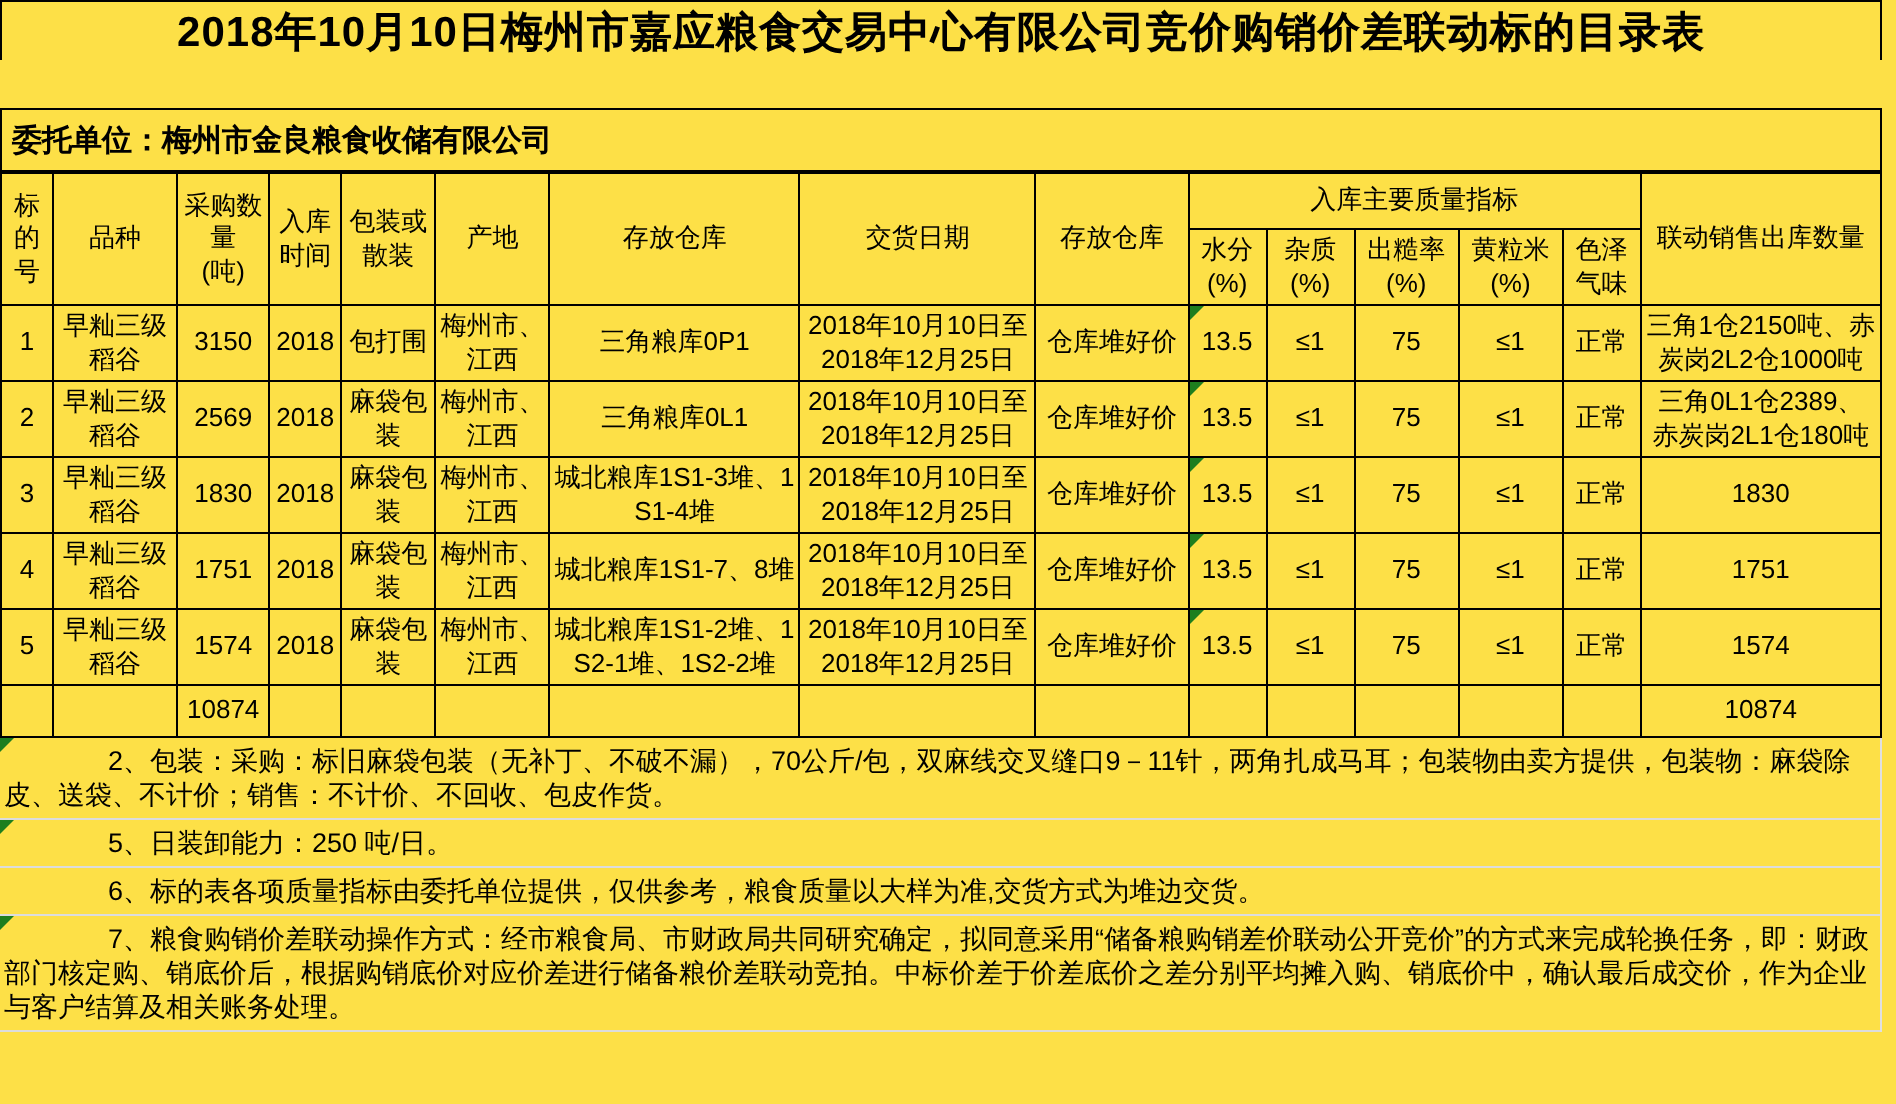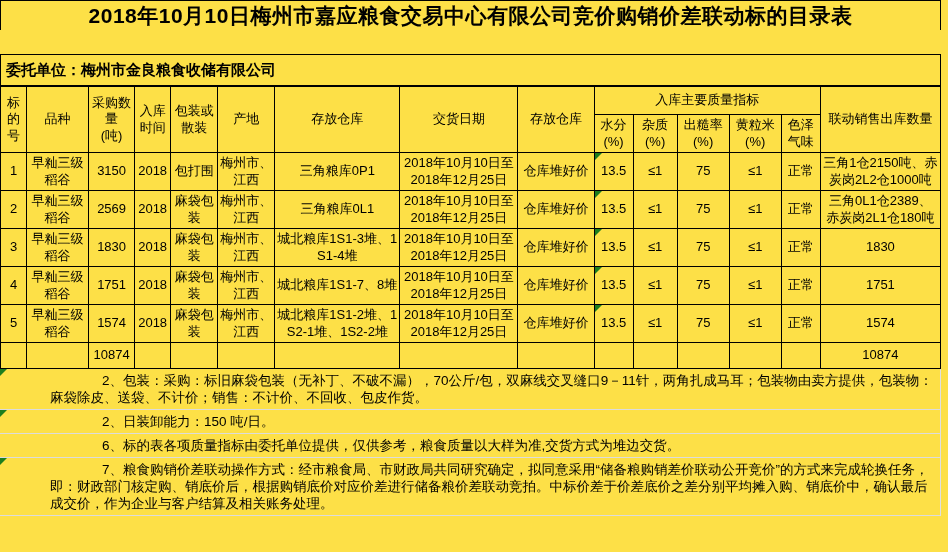--- a/index.html
+++ b/index.html
@@ -35,21 +35,21 @@
   .rel { position:relative; }
   .tri {
     position:absolute; top:0; left:0; width:0; height:0;
     border-top:7px solid #1e7e1e; border-right:7px solid transparent;
   }
 
   .notes { width:941px; font-size:13.5px; line-height:17px; border-right:1px solid #e0e0e0; }
   .note-row { position:relative; border-bottom:1px solid #dcdcdc; padding:3px 4px 3px 2px; }
   .note-row p { margin:0; word-break:break-all; }
   .indent-1 p { text-indent:28px; }
-  .indent-n p { text-indent:52px;margin-left:48px; }
+  .indent-n p { text-indent:52px; }
 </style>
 </head>
 <body>
 
 <div id="stage">
   <div class="sheet">
 
     <div class="title-row">2018年10月10日梅州市嘉应粮食交易中心有限公司竞价购销价差联动标的目录表</div>
     <div class="client-row">委托单位：梅州市金良粮食收储有限公司</div>
 
@@ -213,21 +213,21 @@
       </table>
   </div>
 
   <div class="notes">
     <div class="note-row indent-n">
         <span class="tri"></span>
         <p>2、包装：采购：标旧麻袋包装（无补丁、不破不漏），70公斤/包，双麻线交叉缝口9－11针，两角扎成马耳；包装物由卖方提供，包装物：麻袋除皮、送袋、不计价；销售：不计价、不回收、包皮作货。</p>
       </div>
     <div class="note-row indent-n">
         <span class="tri"></span>
-        <p>2、日装卸能力：150 吨/日。</p>
+        <p>5、日装卸能力：250 吨/日。</p>
       </div>
     <div class="note-row indent-n">
         <p>6、标的表各项质量指标由委托单位提供，仅供参考，粮食质量以大样为准,交货方式为堆边交货。</p>
       </div>
     <div class="note-row indent-n">
         <span class="tri"></span>
         <p>7、粮食购销价差联动操作方式：经市粮食局、市财政局共同研究确定，拟同意采用“储备粮购销差价联动公开竞价”的方式来完成轮换任务，即：财政部门核定购、销底价后，根据购销底价对应价差进行储备粮价差联动竞拍。中标价差于价差底价之差分别平均摊入购、销底价中，确认最后成交价，作为企业与客户结算及相关账务处理。</p>
       </div>
   </div>
 </div>

